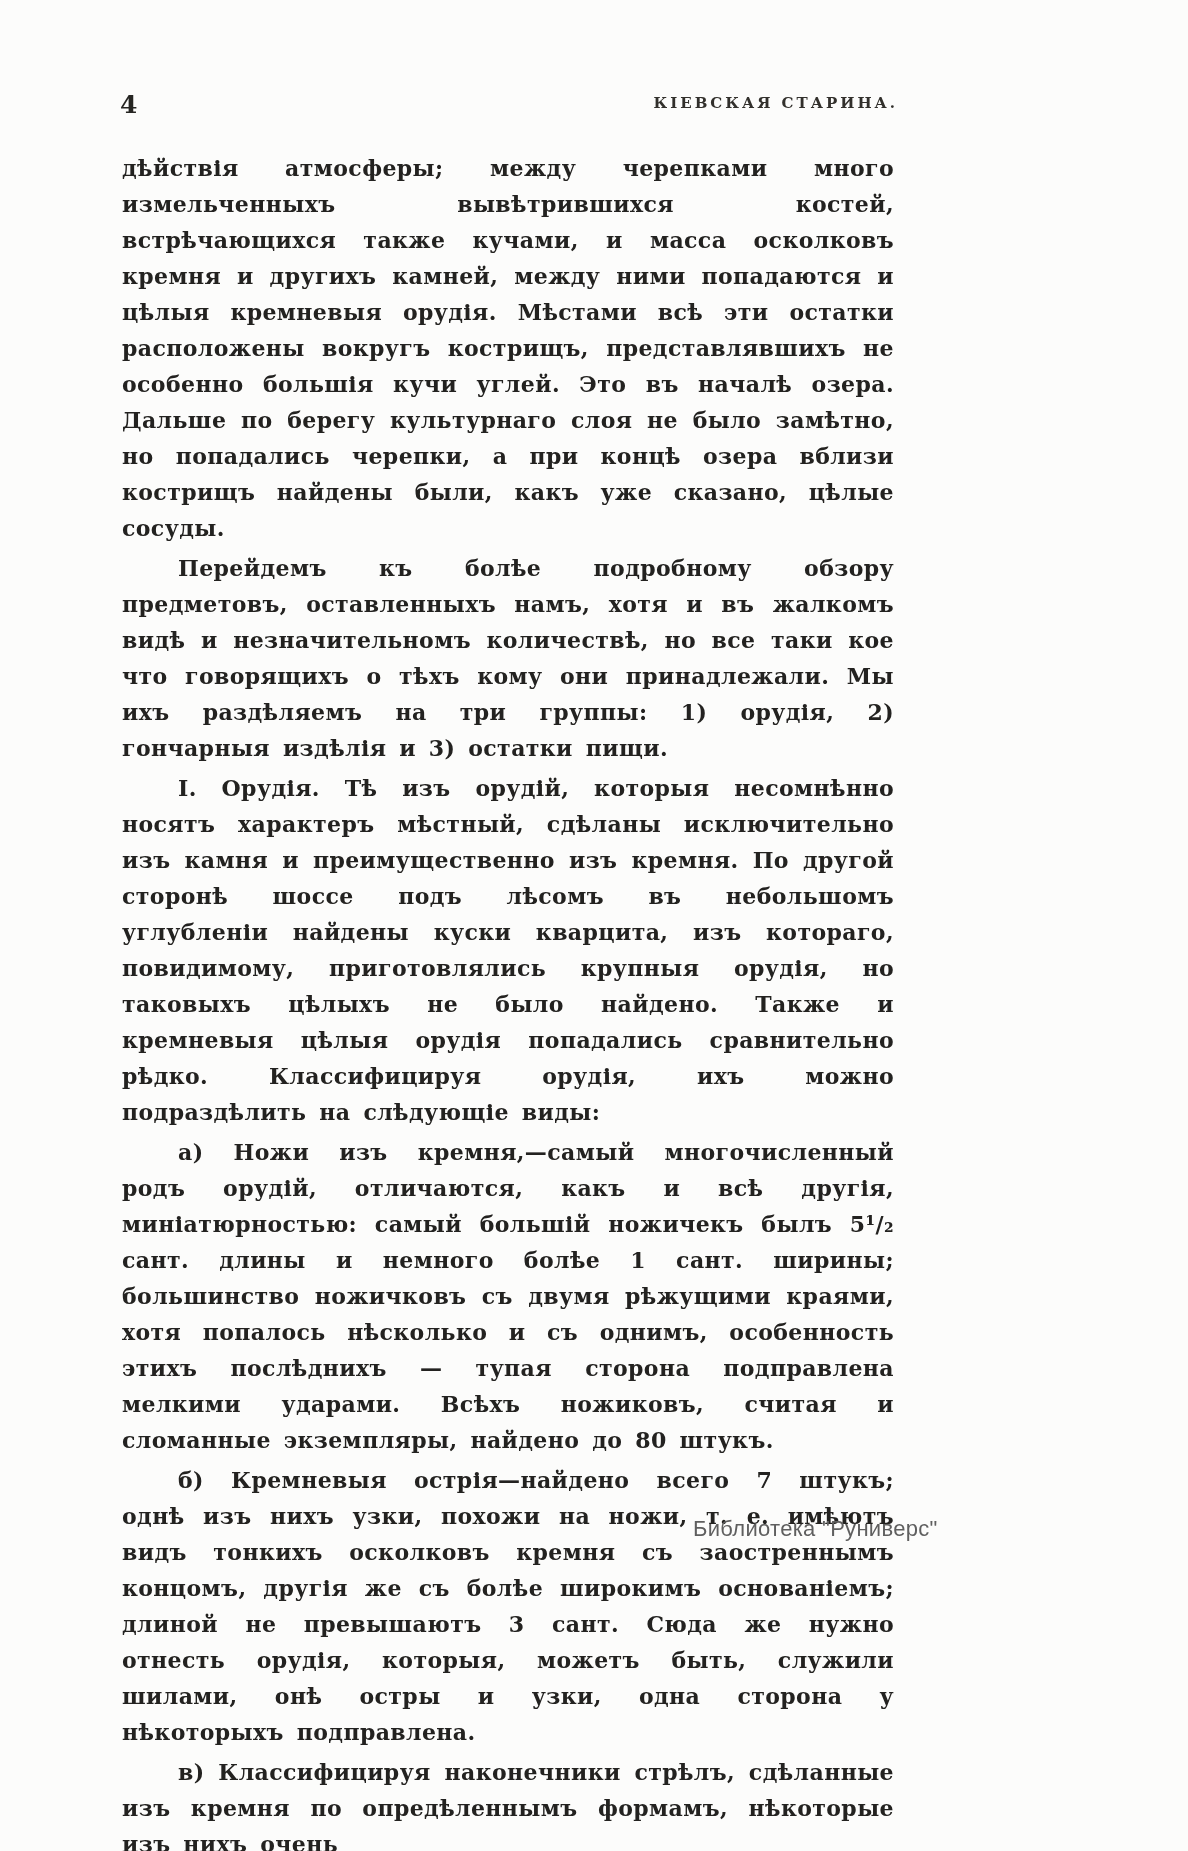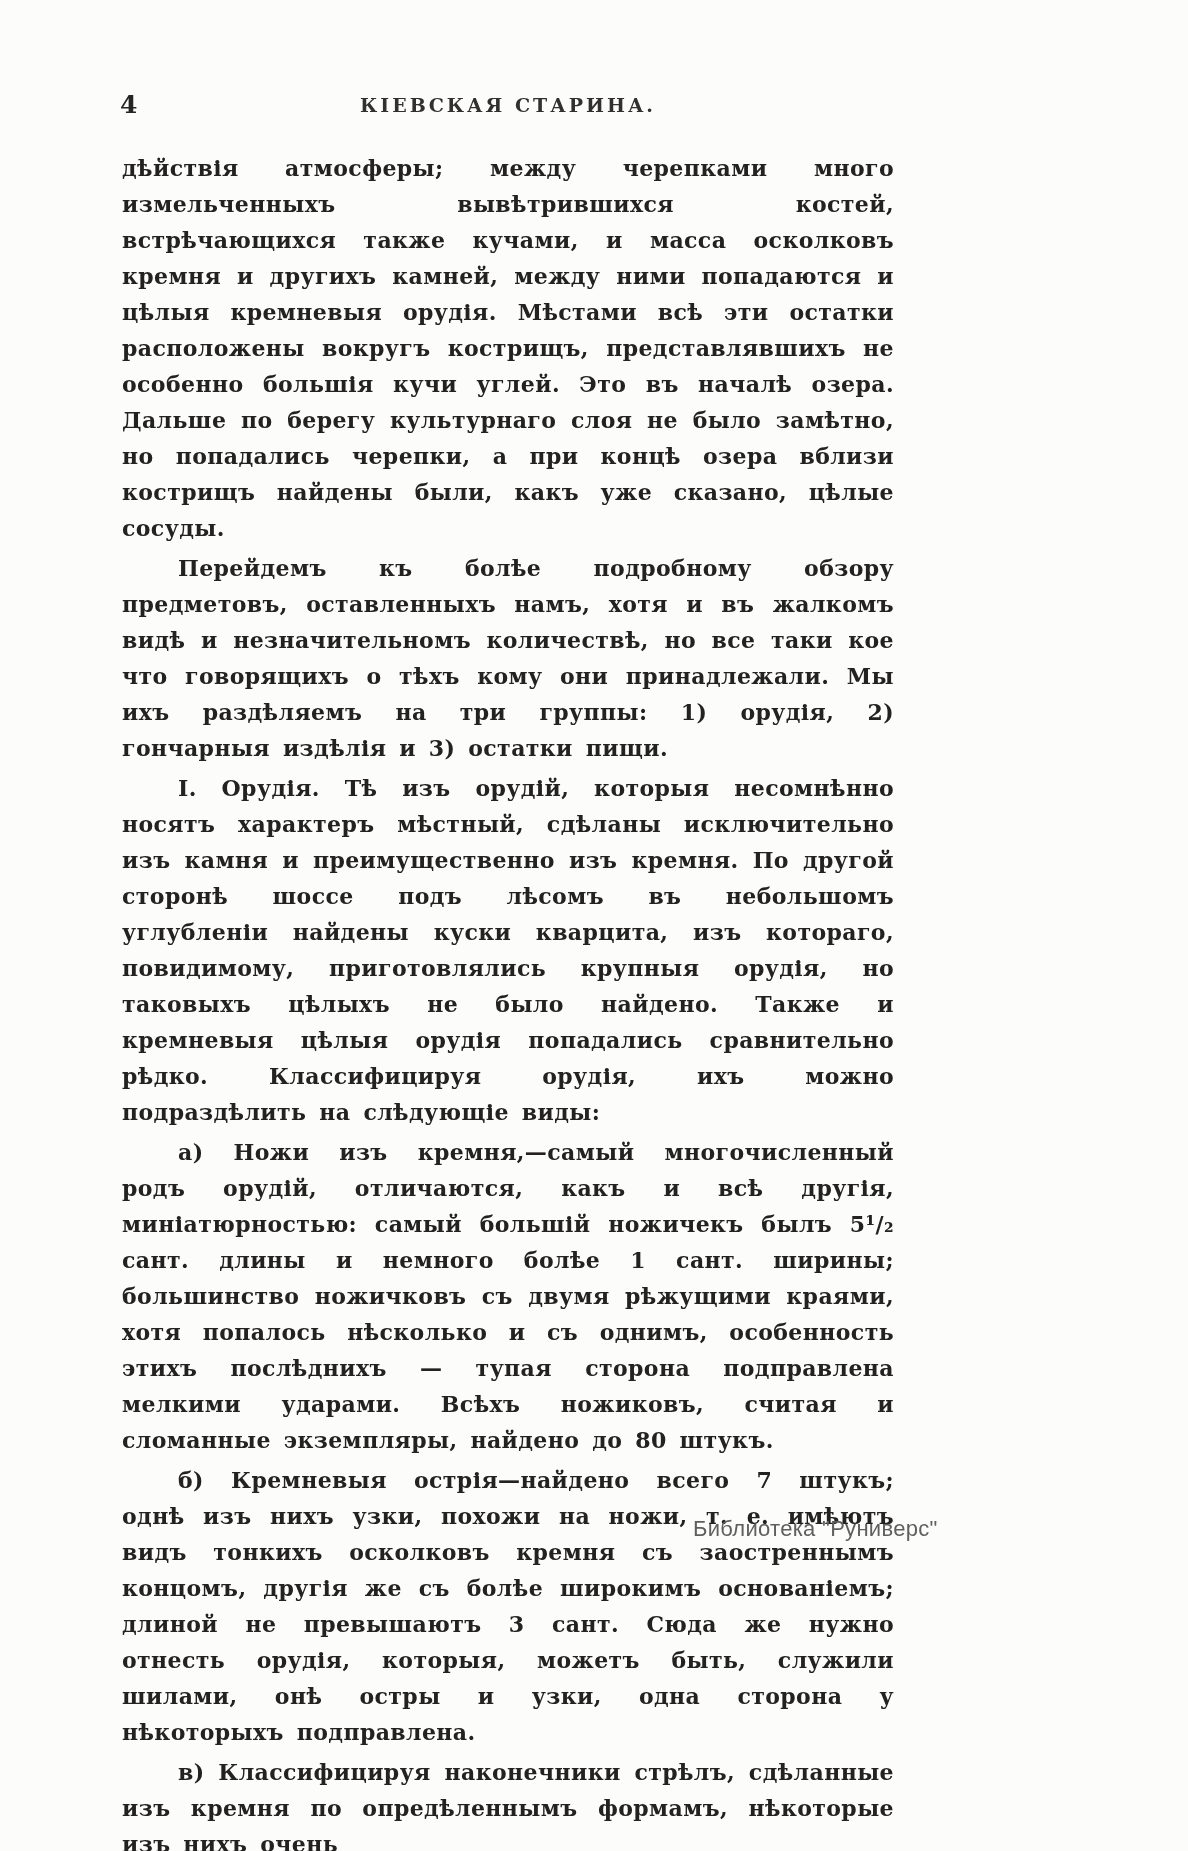--- a/index.html
+++ b/index.html
@@ -33,22 +33,22 @@
     top: 0;
     font-size: 25px;
     font-weight: 700;
     color: #262522;
   }
   .head-title {
     position: absolute;
     left: 0;
     right: 0;
     top: 4px;
-    text-align: center;
-    font-size: 19px;
+    text-align: right;
+    font-size: 15px;
     font-weight: 700;
     letter-spacing: 3px;
     color: #32302c;
   }
   .body-text p {
     margin: 4px;
     font-size: 22px;
     line-height: 36px;
     font-weight: 700;
     text-align: justify;

